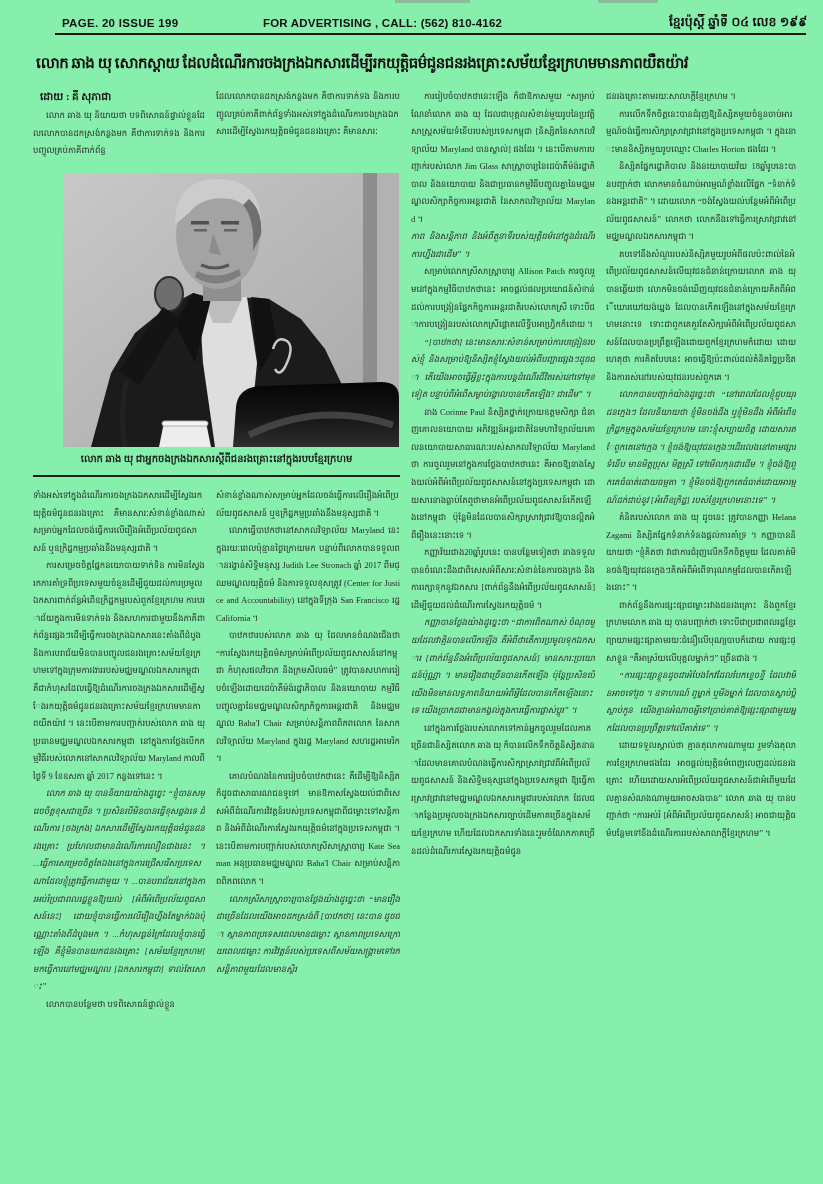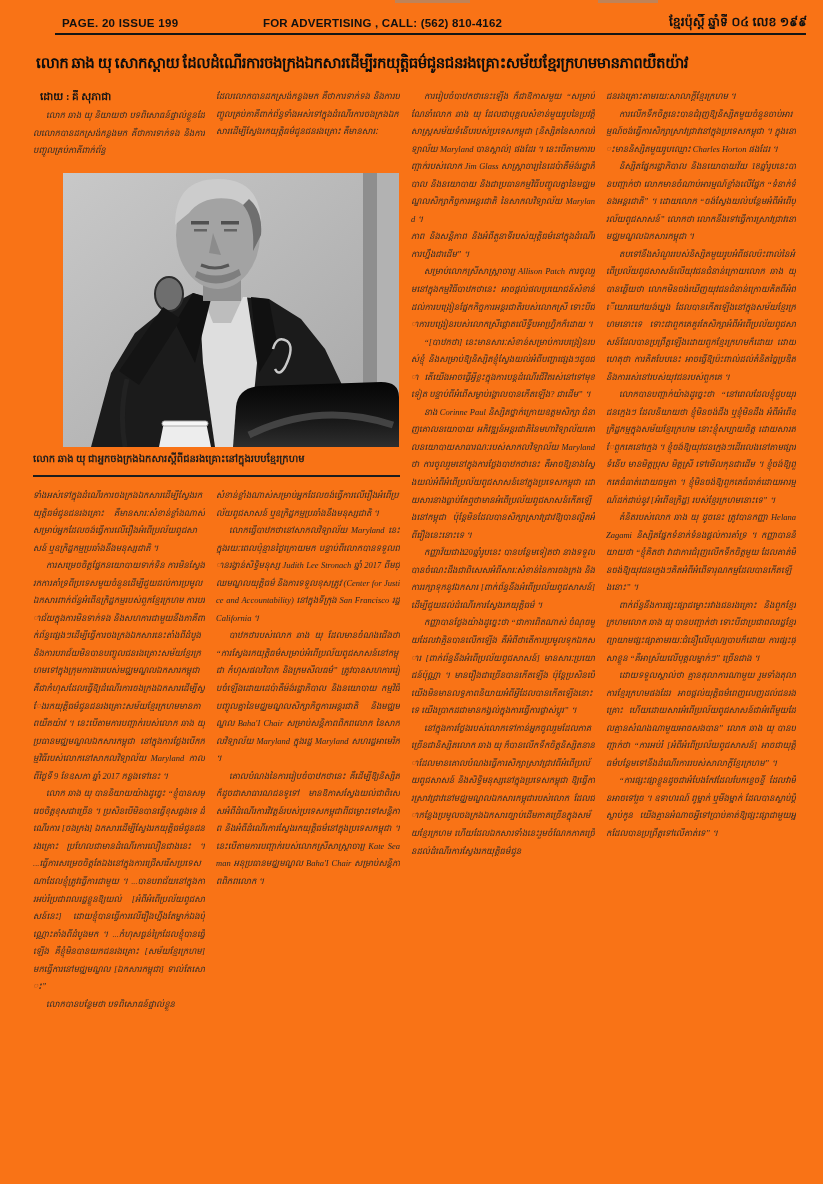--- a/index.html
+++ b/index.html
@@ -1,18 +1,18 @@
 <!DOCTYPE html>
 <html><head>
 <meta charset="utf-8">
 <style>
   html,body { margin:0; padding:0; background:#f6f5f1; }
   .page {
     position:relative; width:823px; height:1184px;
-    background:#f97316; overflow:hidden;
+    background:#86efac; overflow:hidden;
     font-family:"Liberation Serif","DejaVu Serif",serif;
     color:#262626;
   }
   
   .scan-mark { position:absolute; background:#8f8f8f; opacity:.55; }
 
   
   .hdr { position:absolute; top:17px; font-family:"Liberation Sans","DejaVu Sans",sans-serif;
          font-weight:bold; font-size:11.5px; color:#111; white-space:nowrap; }
   .hdr-left   { left:62px; letter-spacing:.3px; }
@@ -23,39 +23,39 @@
   
   .headline {
     position:absolute; left:36px; top:48px; width:751px; height:30px;
     font-weight:bold; font-size:15px; letter-spacing:-0.5px; color:#0d0d0d;
     white-space:nowrap; overflow:hidden; text-align:left; line-height:30px;
   }
 
   
   .col { position:absolute; overflow:hidden; font-size:8.5px; line-height:17.55px;
          text-align:justify; word-break:break-all; color:#2a2a2a; }
-  .para { margin:0; text-indent:13px;font-style:italic; }
+  .para { margin:0; text-indent:13px; }
   .para.noindent { text-indent:0; }
   .para.italic { font-style:italic; }
 
   .byline { position:absolute; left:40px; top:90px; width:165px; height:17px;
             font-weight:bold; font-size:10.5px; white-space:nowrap; overflow:hidden; color:#141414;}
 
   .c1top { left:33px;  top:107px; width:172px; height:64px; }
   .c2top { left:216px; top:88px;  width:184px; height:83px; }
   .c1bot { left:33px;  top:487px; width:172px; height:670px; }
   .c2bot { left:216px; top:487px; width:184px; height:670px; }
   .c3    { left:411px; top:88px;  width:184px; height:1069px; }
   .c4    { left:606px; top:88px;  width:190px; height:1069px; }
 
   
   .photo { position:absolute; left:63px; top:173px; width:336px; height:274px;
            background:#b9b9b9; overflow:hidden; }
   .caption { position:absolute; left:33px; top:452px; width:367px; height:21px;
-             font-weight:bold; font-size:10px; white-space:nowrap;
+             text-align:center; font-weight:bold; font-size:10px; white-space:nowrap;
              overflow:hidden; color:#1c1c1c; }
   .caption-rule { position:absolute; left:33px; top:475px; width:367px; height:2px; background:#1d1d1d; }
 </style>
 </head>
 <body>
 
 <div class="page">
 
   <div class="scan-mark" style="left:395px; top:0; width:75px; height:3px;"></div>
   <div class="scan-mark" style="left:598px; top:0; width:60px; height:3px;"></div>
@@ -79,41 +79,42 @@
       <p class="para noindent">ទាំងអស់ទៅក្នុងដំណើរការចងក្រងឯកសារដើម្បីស្វែងរកយុត្តិធម៌ជូនជនរងគ្រោះ គឺមានសារៈសំខាន់ខ្លាំងណាស់សម្រាប់អ្នកដែលចង់ធ្វើការលើរឿងអំពើប្រល័យពូជសាសន៍ ឬឧក្រិដ្ឋកម្មប្រឆាំងនឹងមនុស្សជាតិ ។</p>
       <p class="para">ការសម្រេចចិត្តផ្នែកនយោបាយទាក់ទិន ការមិនស្វែងរកការគាំទ្រពីប្រទេសមួយចំនួនដើម្បីជួយដល់ការប្រមូលឯកសារពាក់ព័ន្ធអំពើឧក្រិដ្ឋកម្មរបស់ពួកខ្មែរក្រហម ការបរាជ័យក្នុងការមិនទាក់ទង និងសហការជាមួយនឹងភាគីពាក់ព័ន្ធផ្សេងៗដើម្បីធ្វើការចងក្រងឯកសារនេះតាំងពីដំបូង និងការបរាជ័យមិនបានបញ្ចូលជនរងគ្រោះសម័យខ្មែរក្រហមទៅក្នុងក្រុមការងាររបស់មជ្ឈមណ្ឌលឯកសារកម្ពុជា គឺជាកំហុសដែលធ្វើឱ្យដំណើរការចងក្រងឯកសារដើម្បីស្វែងរកយុត្តិធម៌ជូនជនរងគ្រោះសម័យខ្មែរក្រហមមានភាពយឺតយ៉ាវ ។ នេះបើតាមការបញ្ជាក់របស់លោក ឆាង យុ ប្រធានមជ្ឈមណ្ឌលឯកសារកម្ពុជា នៅក្នុងការថ្លែងបើកកម្មវិធីរបស់លោកនៅសាកលវិទ្យាល័យ Maryland កាលពីថ្ងៃទី 9 ខែឧសភា ឆ្នាំ 2017 កន្លងទៅនេះ ។</p>
       <p class="para italic">លោក ឆាង យុ បាននិយាយយ៉ាងដូច្នេះ “ខ្ញុំបានសម្រេចចិត្តខុសជាច្រើន ។ ប្រសិនបើមិនបានធ្វើខុសឆ្គងទេ ដំណើរការ [ចងក្រង] ឯកសារដើម្បីស្វែងរកយុត្តិធម៌ជូនជនរងគ្រោះ ប្រហែលជាមានដំណើរការលឿនជាងនេះ ។ ...ធ្វើការសម្រេចចិត្តតែឯងនៅក្នុងការជ្រើសរើសប្រទេសណាដែលខ្ញុំត្រូវធ្វើការជាមួយ ។ ...បានបរាជ័យនៅក្នុងការអប់រំប្រជាពលរដ្ឋខ្លួនឱ្យយល់ [អំពីអំពើប្រល័យពូជសាសន៍នេះ] ដោយខ្ញុំបានធ្វើការលើរឿងហ្នឹងតែម្នាក់ឯងប៉ុណ្ណោះតាំងពីដំបូងមក ។ ...កំហុសធ្ងន់ក្រៃដែលខ្ញុំបានធ្វើឡើង គឺខ្ញុំមិនបានយកជនរងគ្រោះ [សម័យខ្មែរក្រហម] មកធ្វើការនៅមជ្ឈមណ្ឌល [ឯកសារកម្ពុជា] ទាល់តែសោះ”</p>
       <p class="para">លោកបានបន្ថែមថា បទពិសោធន៍ផ្ទាល់ខ្លួន</p>
     </div>
   <div class="col c2bot">
       <p class="para noindent">សំខាន់ខ្លាំងណាស់សម្រាប់អ្នកដែលចង់ធ្វើការលើរឿងអំពើប្រល័យពូជសាសន៍ ឬឧក្រិដ្ឋកម្មប្រឆាំងនឹងមនុស្សជាតិ ។</p>
       <p class="para">លោកធ្វើបាឋកថានៅសាកលវិទ្យាល័យ Maryland នេះក្នុងរយៈពេលប៉ុន្មានថ្ងៃក្រោយមក បន្ទាប់ពីលោកបានទទួលពានរង្វាន់សិទ្ធិមនុស្ស Judith Lee Stronach ឆ្នាំ 2017 ពីមជ្ឈមណ្ឌលយុត្តិធម៌ និងការទទួលខុសត្រូវ (Center for Justice and Accountability) នៅក្នុងទីក្រុង San Francisco រដ្ឋ California ។</p>
       <p class="para">បាឋកថារបស់លោក ឆាង យុ ដែលមានចំណងជើងថា “ការស្វែងរកយុត្តិធម៌សម្រាប់អំពើប្រល័យពូជសាសន៍នៅកម្ពុជា កំហុសផលវិបាក និងក្រមសីលធម៌” ត្រូវបានសហការរៀបចំឡើងដោយដេប៉ាតឺម៉ង់រដ្ឋាភិបាល និងនយោបាយ កម្មវិធីបញ្ចូលគ្នានៃមជ្ឈមណ្ឌលសិក្សាកិច្ចការអន្តរជាតិ និងមជ្ឈមណ្ឌល Baha'I Chair សម្រាប់សន្តិភាពពិភពលោក នៃសាកលវិទ្យាល័យ Maryland ក្នុងរដ្ឋ Maryland សហរដ្ឋអាមេរិក ។</p>
       <p class="para">គោលបំណងនៃការរៀបចំបាឋកថានេះ គឺដើម្បីឱ្យនិស្សិត ក៏ដូចជាសាធារណជនទូទៅ មានឱកាសស្វែងយល់ជាពិសេសអំពីដំណើរការវិវត្តន៍របស់ប្រទេសកម្ពុជាពីជម្លោះទៅសន្តិភាព និងអំពីដំណើរការស្វែងរកយុត្តិធម៌នៅក្នុងប្រទេសកម្ពុជា ។ នេះបើតាមការបញ្ជាក់របស់លោកស្រីសាស្ត្រាចារ្យ Kate Seaman អនុប្រធានមជ្ឈមណ្ឌល Baha'I Chair សម្រាប់សន្តិភាពពិភពលោក ។</p>
+      <p class="para italic">លោកស្រីសាស្ត្រាចារ្យបានថ្លែងយ៉ាងដូច្នេះថា “មានរឿងជាច្រើនដែលយើងអាចដកស្រង់ពី [បាឋកថា] នេះបាន ដូចជា ស្ថានភាពប្រទេសពេលមានជម្លោះ ស្ថានភាពប្រទេសក្រោយពេលជម្លោះ ការវិវត្តន៍របស់ប្រទេសពីសម័យសង្គ្រាមទៅរកសន្តិភាពមួយដែលមានស្ថិរ</p>
     </div>
   <div class="col c3">
       <p class="para">ការរៀបចំបាឋកថានេះឡើង ក៏ជាឱកាសមួយ “សម្រាប់ណែនាំលោក ឆាង យុ ដែលជាបុគ្គលសំខាន់មួយរូបនៃប្រវត្តិសាស្ត្រសម័យទំនើបរបស់ប្រទេសកម្ពុជា [និស្សិតនៃសាកលវិទ្យាល័យ Maryland បានស្គាល់] ផងដែរ ។ នេះបើតាមការបញ្ជាក់របស់លោក Jim Glass សាស្ត្រាចារ្យនៃដេប៉ាតឺម៉ង់រដ្ឋាភិបាល និងនយោបាយ និងជាប្រធានកម្មវិធីបញ្ចូលគ្នានៃមជ្ឈមណ្ឌលសិក្សាកិច្ចការអន្តរជាតិ នៃសាកលវិទ្យាល័យ Maryland ។</p>
       <p class="para italic noindent">ភាព និងសន្តិភាព និងអំពីតួនាទីរបស់យុត្តិធម៌នៅក្នុងដំណើរការហ្នឹងជាដើម” ។</p>
       <p class="para">សម្រាប់លោកស្រីសាស្ត្រាចារ្យ Allison Patch ការចូលរួមនៅក្នុងកម្មវិធីបាឋកថានេះ អាចផ្តល់ផលប្រយោជន៍សំខាន់ដល់ការបង្រៀនផ្នែកកិច្ចការអន្តរជាតិរបស់លោកស្រី ទោះបីជាការបង្រៀនរបស់លោកស្រីផ្តោតលើទ្វីបអាហ្វ្រិកក៏ដោយ ។</p>
       <p class="para italic">“[បាឋកថា] នេះមានសារៈសំខាន់សម្រាប់ការបង្រៀនរបស់ខ្ញុំ និងសម្រាប់ឱ្យនិស្សិតខ្ញុំស្វែងយល់អំពីបញ្ហាផ្សេងៗដូចជា តើយើងអាចធ្វើអ្វីខ្លះក្នុងការបន្តដំណើរជីវិតរស់នៅទៅមុខទៀត បន្ទាប់ពីអំពើសម្លាប់រង្គាលបានកើតឡើង? ជាដើម” ។</p>
       <p class="para">នាង Corinne Paul និស្សិតថ្នាក់ក្រោយឧត្តមសិក្សា ជំនាញគោលនយោបាយ អភិវឌ្ឍន៍អន្តរជាតិនៃមហាវិទ្យាល័យគោលនយោបាយសាធារណៈរបស់សាកលវិទ្យាល័យ Maryland ថា ការចូលរួមនៅក្នុងការថ្លែងបាឋកថានេះ គឺអាចឱ្យនាងស្វែងយល់អំពីអំពើប្រល័យពូជសាសន៍នៅក្នុងប្រទេសកម្ពុជា ដោយសារនាងធ្លាប់តែឮថាមានអំពើប្រល័យពូជសាសន៍កើតឡើងនៅកម្ពុជា ប៉ុន្តែមិនដែលបានសិក្សាស្រាវជ្រាវឱ្យបានល្អិតអំពីរឿងនេះនោះទេ ។</p>
       <p class="para">កញ្ញាវ័យជាង20ឆ្នាំរូបនេះ បានបន្ថែមទៀតថា នាងទទួលបានចំណេះដឹងជាពិសេសអំពីសារៈសំខាន់នៃការចងក្រង និងការរក្សាទុកនូវឯកសារ [ពាក់ព័ន្ធនឹងអំពើប្រល័យពូជសាសន៍] ដើម្បីជួយដល់ដំណើរការស្វែងរកយុត្តិធម៌ ។</p>
       <p class="para italic">កញ្ញាបានថ្លែងយ៉ាងដូច្នេះថា “ជាការពិតណាស់ ចំណុចមួយដែលវាគ្មិនបានលើកឡើង គឺអំពីថាតើការប្រមូលទុកឯកសារ [ពាក់ព័ន្ធនឹងអំពើប្រល័យពូជសាសន៍] មានសារៈប្រយោជន៍ប៉ុណ្ណា ។ មានរឿងជាច្រើនបានកើតឡើង ប៉ុន្តែប្រសិនបើយើងមិនមានលទ្ធភាពនិយាយអំពីអ្វីដែលបានកើតឡើងនោះទេ យើងប្រាកដជាមានកង្វល់ក្នុងការធ្វើការផ្លាស់ប្តូរ” ។</p>
       <p class="para">នៅក្នុងការថ្លែងរបស់លោកទៅកាន់អ្នកចូលរួមដែលភាគច្រើនជានិស្សិតលោក ឆាង យុ ក៏បានលើកទឹកចិត្តនិស្សិតនានាដែលមានគោលបំណងធ្វើការសិក្សាស្រាវជ្រាវពីអំពើប្រល័យពូជសាសន៍ និងសិទ្ធិមនុស្សនៅក្នុងប្រទេសកម្ពុជា ឱ្យធ្វើការស្រាវជ្រាវនៅមជ្ឈមណ្ឌលឯកសារកម្ពុជារបស់លោក ដែលជាកន្លែងប្រមូលចងក្រងឯកសារច្បាប់ដើមភាគច្រើនក្នុងសម័យខ្មែរក្រហម ហើយដែលឯកសារទាំងនេះរួមចំណែកភាគច្រើនដល់ដំណើរការស្វែងរកយុត្តិធម៌ជូន</p>
     </div>
   <div class="col c4">
       <p class="para noindent">ជនរងគ្រោះតាមរយៈសាលាក្តីខ្មែរក្រហម ។</p>
       <p class="para">ការលើកទឹកចិត្តនេះបានជំរុញឱ្យនិស្សិតមួយចំនួនចាប់អារម្មណ៍ចង់ធ្វើការសិក្សាស្រាវជ្រាវនៅក្នុងប្រទេសកម្ពុជា ។ ក្នុងនោះមាននិស្សិតមួយរូបឈ្មោះ Charles Horton ផងដែរ ។</p>
       <p class="para">និស្សិតផ្នែករដ្ឋាភិបាល និងនយោបាយវ័យ 18ឆ្នាំរូបនេះបានបញ្ជាក់ថា លោកមានចំណាប់អារម្មណ៍ខ្លាំងលើផ្នែក “ទំនាក់ទំនងអន្តរជាតិ” ។ ដោយលោក “ចង់ស្វែងយល់បន្ថែមអំពីអំពើប្រល័យពូជសាសន៍” លោកថា លោកនឹងទៅធ្វើការស្រាវជ្រាវនៅមជ្ឈមណ្ឌលឯកសារកម្ពុជា ។</p>
       <p class="para">តបទៅនឹងសំណួររបស់និស្សិតមួយរូបអំពីផលប៉ះពាល់នៃអំពើប្រល័យពូជសាសន៍លើយុវជនជំនាន់ក្រោយលោក ឆាង យុ បានឆ្លើយថា លោកមិនចង់ឃើញយុវជនជំនាន់ក្រោយគិតពីអំពើឃោរឃៅយង់ឃ្នង ដែលបានកើតឡើងនៅក្នុងសម័យខ្មែរក្រហមនោះទេ ទោះជាពួកគេគួរតែសិក្សាអំពីអំពើប្រល័យពូជសាសន៍ដែលបានប្រព្រឹត្តឡើងដោយពួកខ្មែរក្រហមក៏ដោយ ដោយហេតុថា ការគិតបែបនេះ អាចធ្វើឱ្យប៉ះពាល់ដល់គំនិតច្នៃប្រឌិត និងការរស់នៅរបស់យុវជនរបស់ពួកគេ ។</p>
       <p class="para italic">លោកបានបញ្ជាក់យ៉ាងដូច្នេះថា “នៅពេលដែលខ្ញុំជួបយុវជនក្មេងៗ ដែលនិយាយថា ខ្ញុំមិនចង់ដឹង ឬខ្ញុំមិនដឹង អំពីអំពើឧក្រិដ្ឋកម្មក្នុងសម័យខ្មែរក្រហម នោះខ្ញុំសប្បាយចិត្ត ដោយសារតែពួកគេនៅក្មេង ។ ខ្ញុំចង់ឱ្យយុវជនក្មេងៗដើរលេងនៅតាមផ្សារទំនើប មានមិត្តប្រុស មិត្តស្រី ទៅមើលកុនជាដើម ។ ខ្ញុំចង់ឱ្យពួកគេធំធាត់ដោយធម្មតា ។ ខ្ញុំមិនចង់ឱ្យពួកគេធំធាត់ដោយអារម្មណ៍ដក់ជាប់នូវ [អំពើឧក្រិដ្ឋ] របស់ខ្មែរក្រហមនោះទេ” ។</p>
       <p class="para">គំនិតរបស់លោក ឆាង យុ ដូចនេះ ត្រូវបានកញ្ញា Helana Zagami និស្សិតផ្នែកទំនាក់ទំនងផ្តល់ការគាំទ្រ ។ កញ្ញាបាននិយាយថា “ខ្ញុំគិតថា វាជាការជំរុញលើកទឹកចិត្តមួយ ដែលគាត់មិនចង់ឱ្យយុវជនក្មេងៗគិតអំពីអំពើទារុណកម្មដែលបានកើតឡើងនោះ” ។</p>
       <p class="para">ពាក់ព័ន្ធនឹងការផ្សះផ្សាជម្លោះរវាងជនរងគ្រោះ និងពួកខ្មែរក្រហមលោក ឆាង យុ បានបញ្ជាក់ថា ទោះបីជាប្រជាពលរដ្ឋខ្មែរព្យាយាមផ្សះផ្សាតាមរយៈជំនឿលើបុណ្យបាបក៏ដោយ ការផ្សះផ្សាខ្លួន “គឺអាស្រ័យលើបុគ្គលម្នាក់ៗ” ច្រើនជាង ។</p>
+      <p class="para italic">“ការផ្សះផ្សាខ្លួនដូចជាអំបែងកែវដែលបែកខ្ទេចខ្ទី ដែលវាមិនអាចទៅរួច ។ ឧទាហរណ៍ ពូម្នាក់ ឬមីងម្នាក់ ដែលបានស្លាប់ប្តី ស្លាប់កូន យើងគ្មានអំណាចអ្វីទៅប្រាប់គាត់ឱ្យផ្សះផ្សាជាមួយអ្នកដែលបានប្រព្រឹត្តទៅលើគាត់ទេ” ។</p>
       <p class="para">ដោយទទួលស្គាល់ថា គ្មានតុលាការណាមួយ រួមទាំងតុលាការខ្មែរក្រហមផងដែរ អាចផ្តល់យុត្តិធម៌ពេញលេញដល់ជនរងគ្រោះ ហើយដោយសារអំពើប្រល័យពូជសាសន៍ជាអំពើមួយដែលគ្មានសំណងណាមួយអាចសងបាន” លោក ឆាង យុ បានបញ្ជាក់ថា “ការអប់រំ [អំពីអំពើប្រល័យពូជសាសន៍] អាចជាយុត្តិធម៌បន្ថែមទៅនឹងដំណើរការរបស់សាលាក្តីខ្មែរក្រហម” ។</p>
-      <p class="para italic">“ការផ្សះផ្សាខ្លួនដូចជាអំបែងកែវដែលបែកខ្ទេចខ្ទី ដែលវាមិនអាចទៅរួច ។ ឧទាហរណ៍ ពូម្នាក់ ឬមីងម្នាក់ ដែលបានស្លាប់ប្តី ស្លាប់កូន យើងគ្មានអំណាចអ្វីទៅប្រាប់គាត់ឱ្យផ្សះផ្សាជាមួយអ្នកដែលបានប្រព្រឹត្តទៅលើគាត់ទេ” ។</p>
     </div>
 
   <div class="photo">
     <svg width="336" height="274" viewBox="0 0 336 274" xmlns="http://www.w3.org/2000/svg">
       <defs>
         <linearGradient id="wall" x1="0" y1="0" x2="1" y2="1">
           <stop offset="0" stop-color="#c8c8c8"></stop>
           <stop offset="0.6" stop-color="#b4b4b4"></stop>
           <stop offset="1" stop-color="#a6a6a6"></stop>
         </linearGradient>

